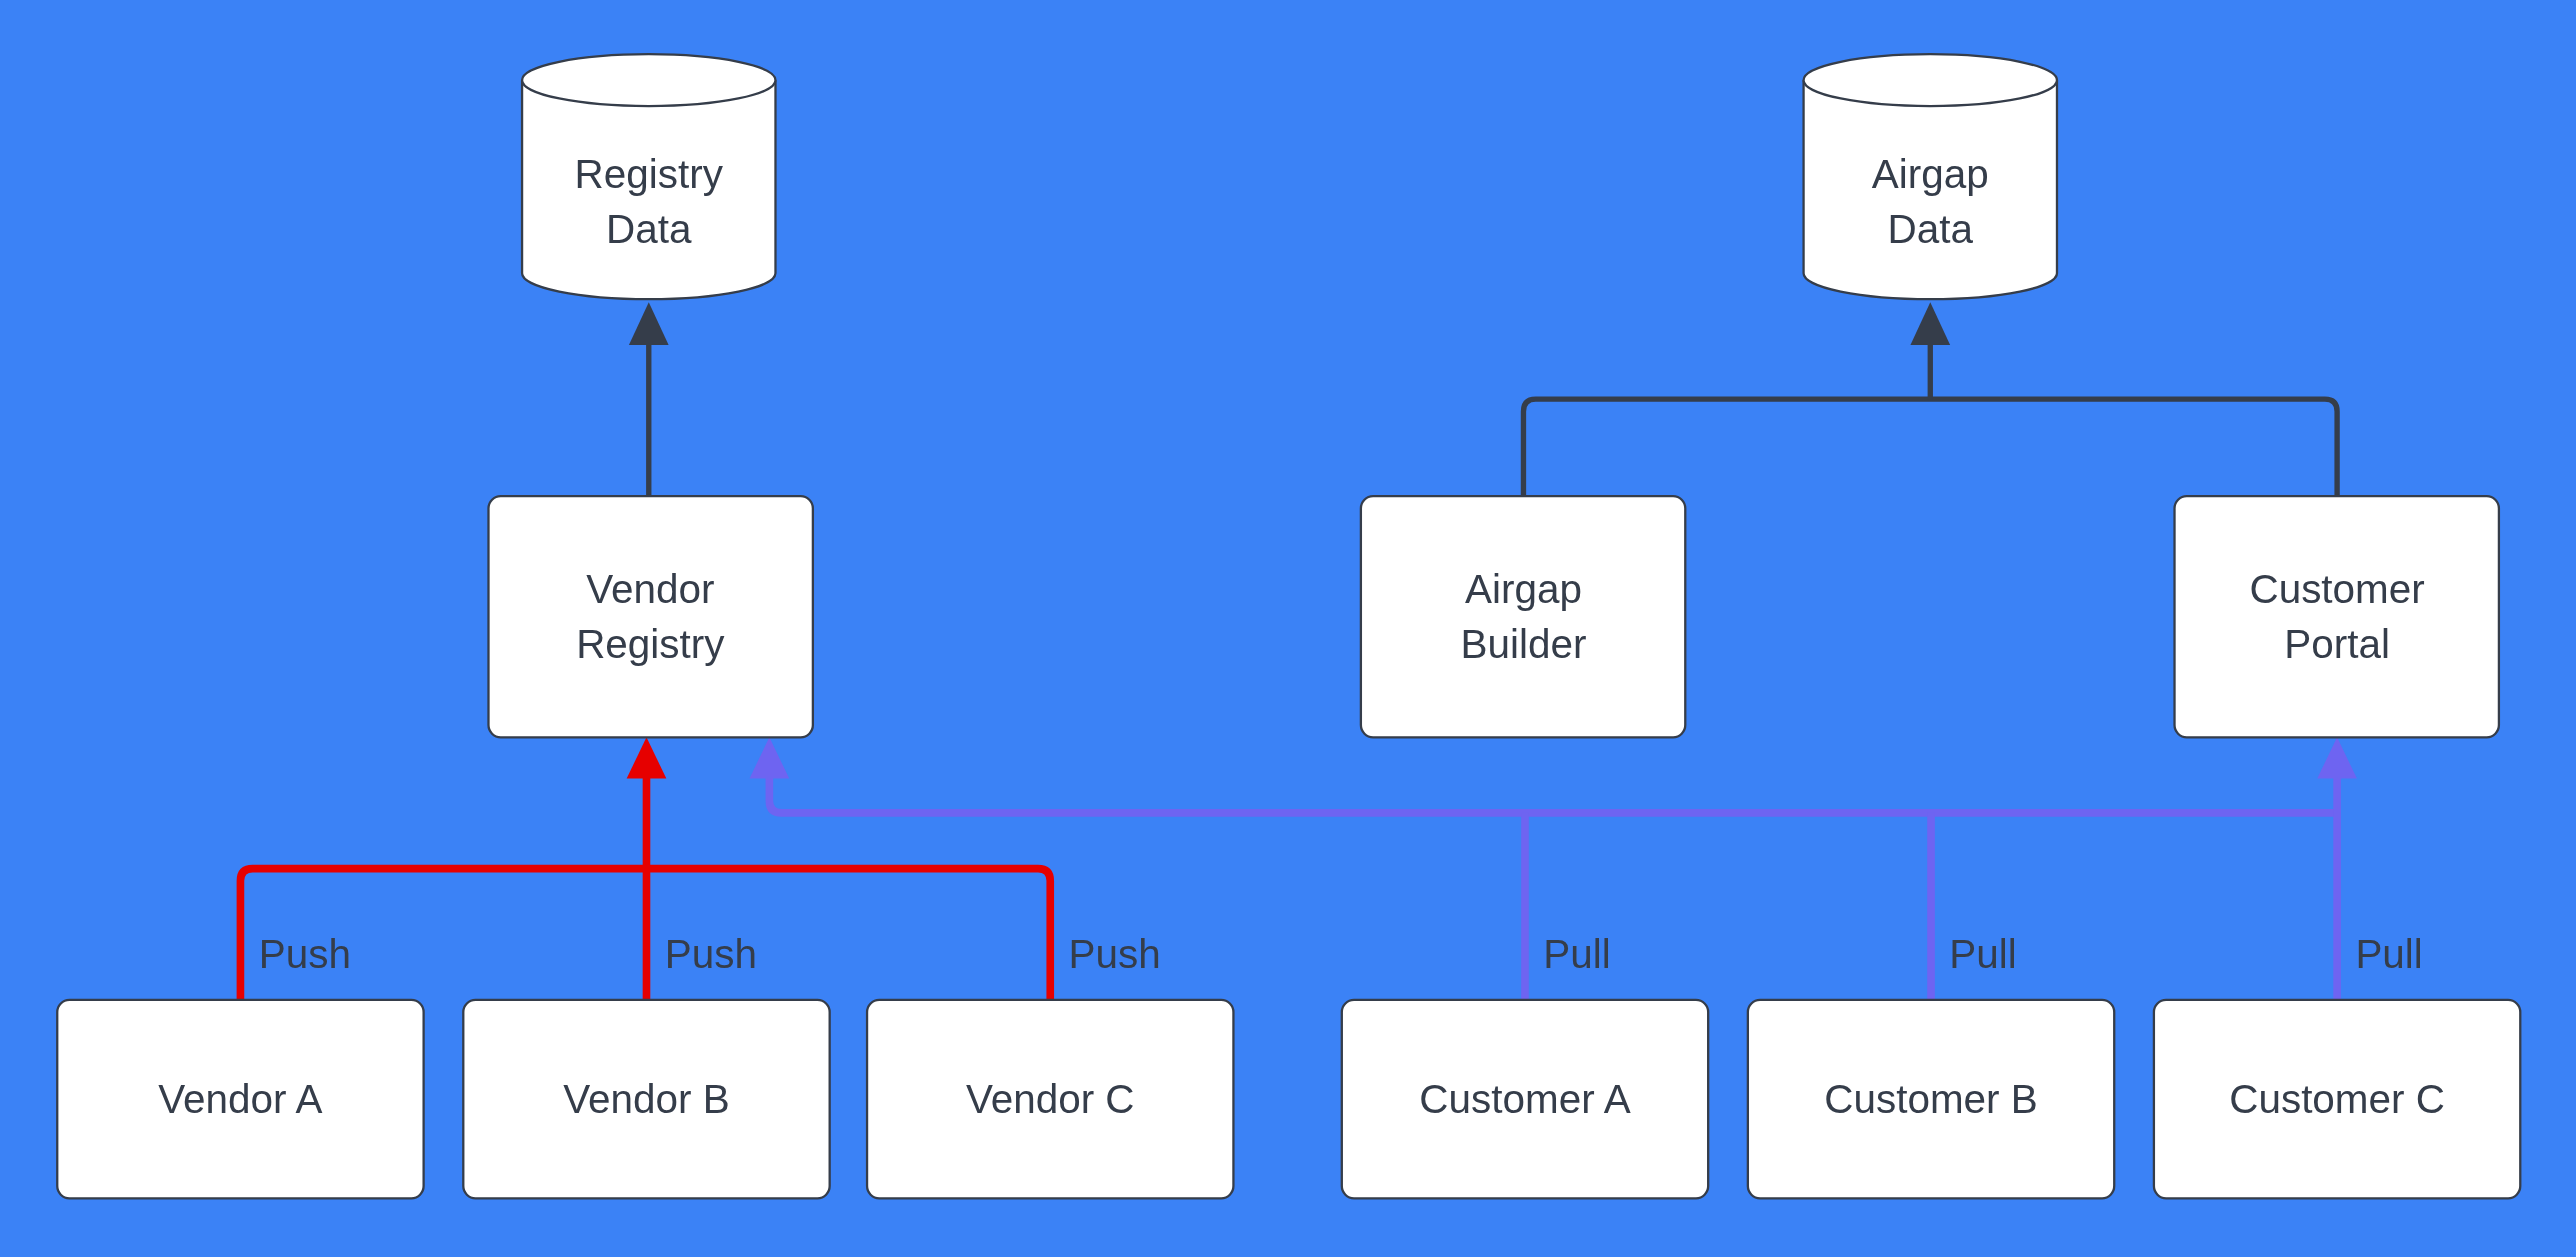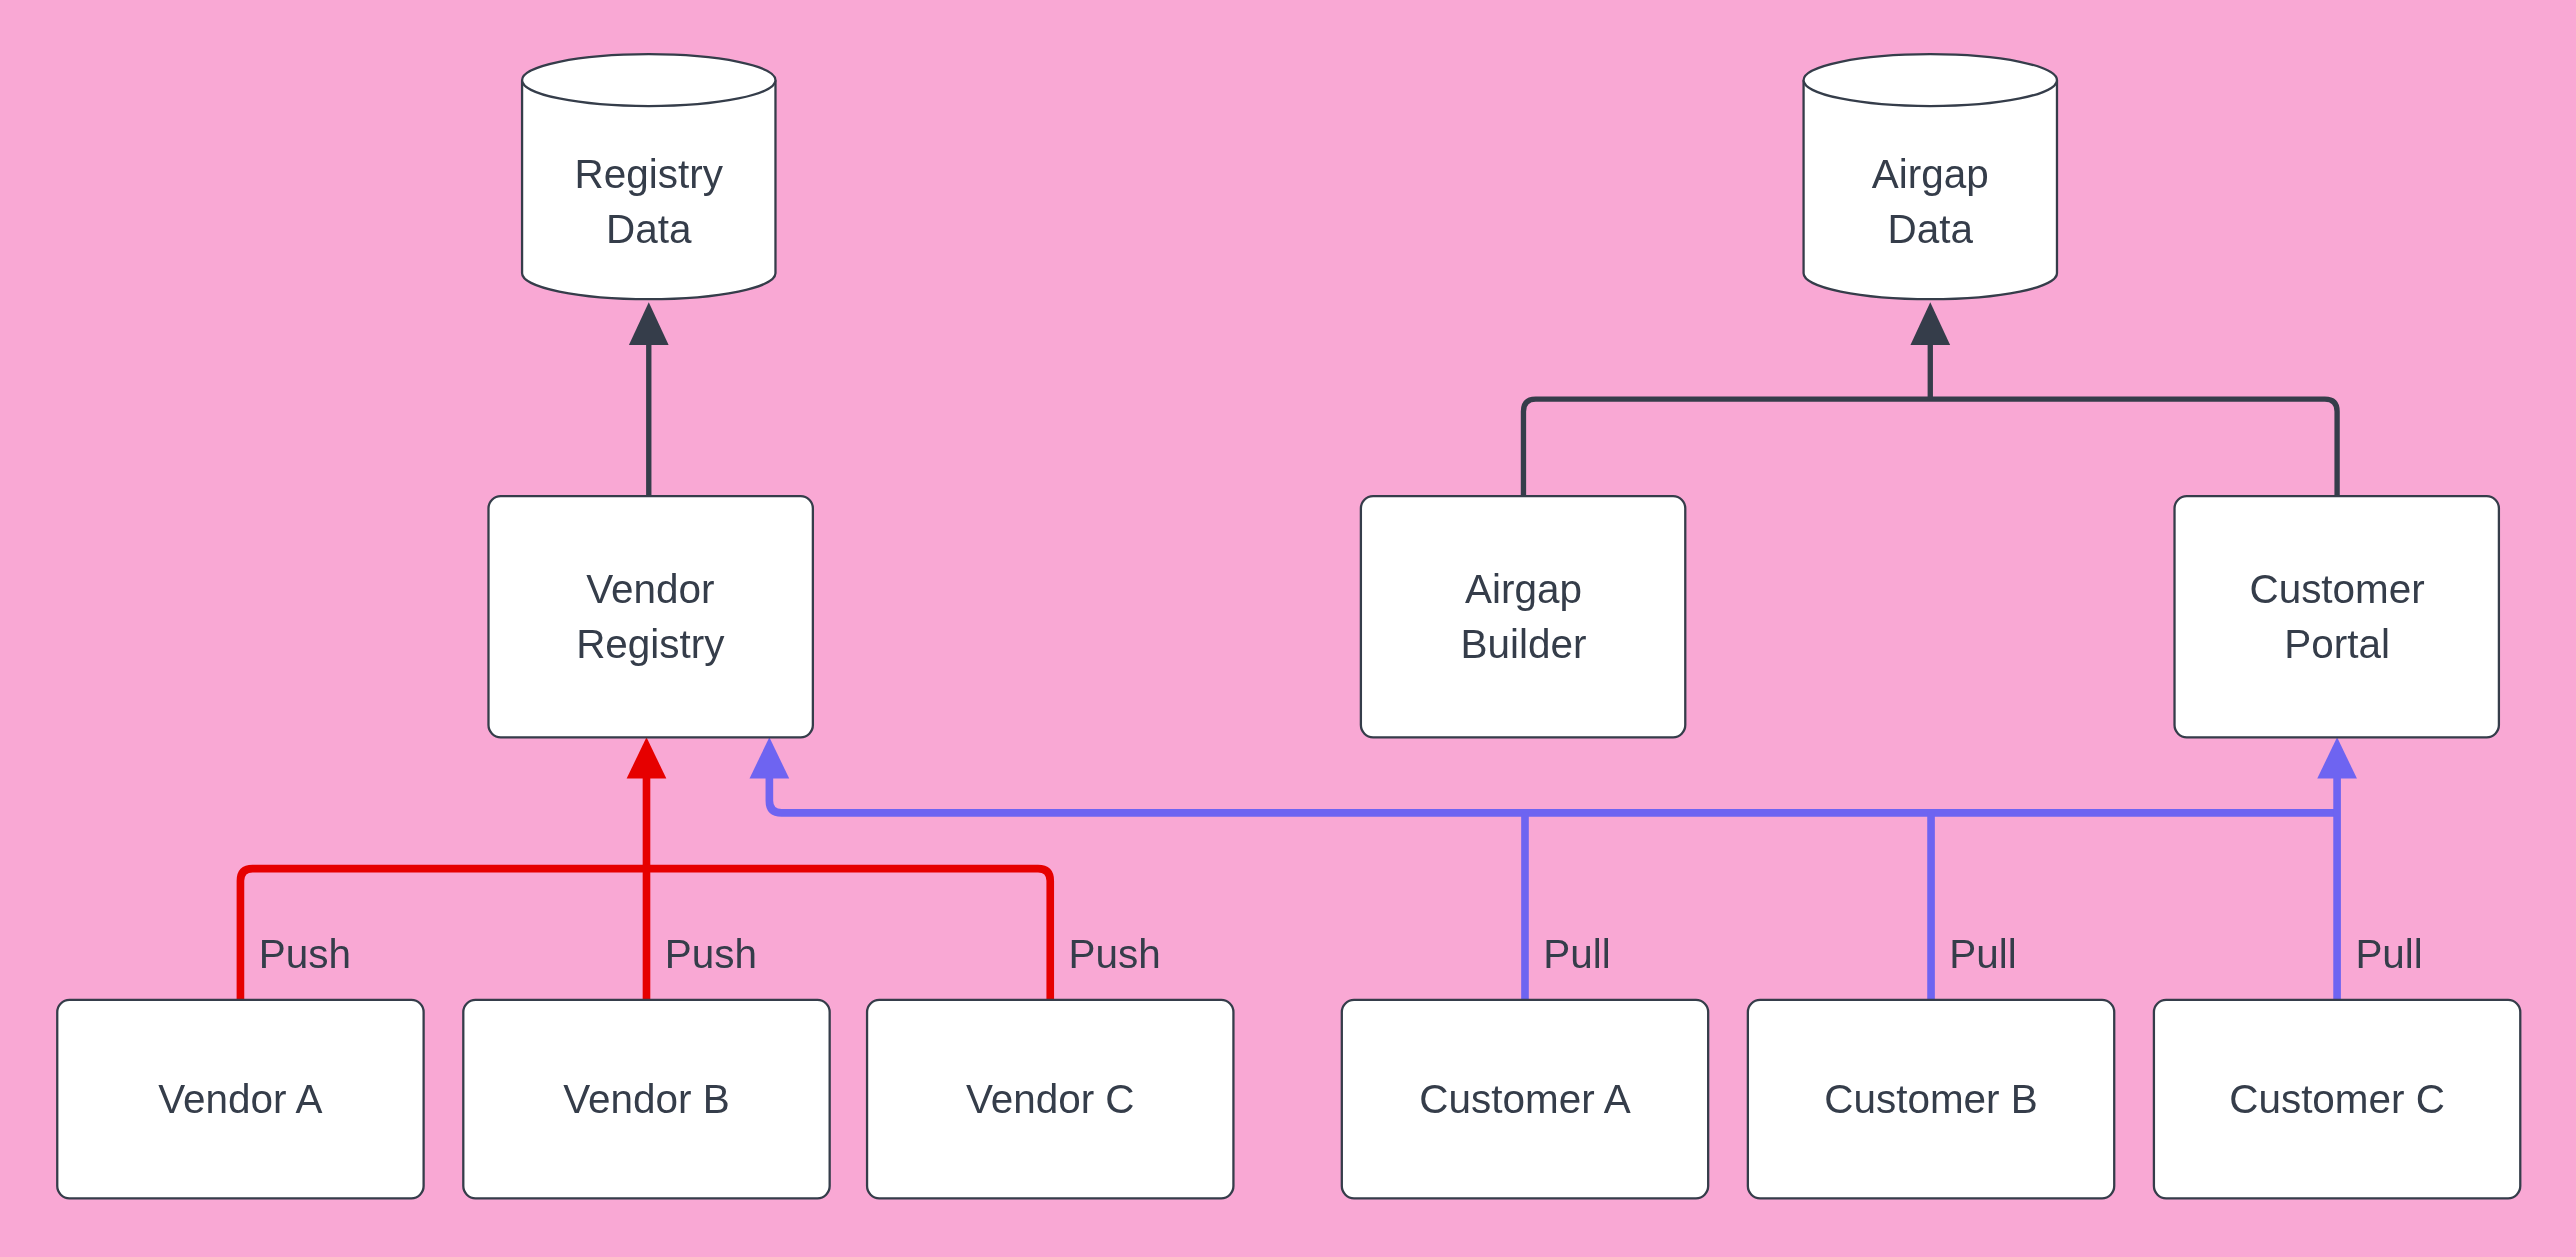--- a/index.html
+++ b/index.html
@@ -5,21 +5,21 @@
   html, body {
     margin: 0;
     padding: 0;
     background: #ffffff;
   }
   body {
     font-family: "Liberation Sans", sans-serif;
   }
   .diagram-wrap {
     width: 100%;
-    background: #f9a8d4;
+    background: #3b82f6;
   }
   svg { display: block; width: 100%; height: auto; }
 
   .node-box {
     fill: #ffffff;
     stroke: #353d4a;
     stroke-width: 3;
   }
   .cyl {
     fill: #ffffff;

